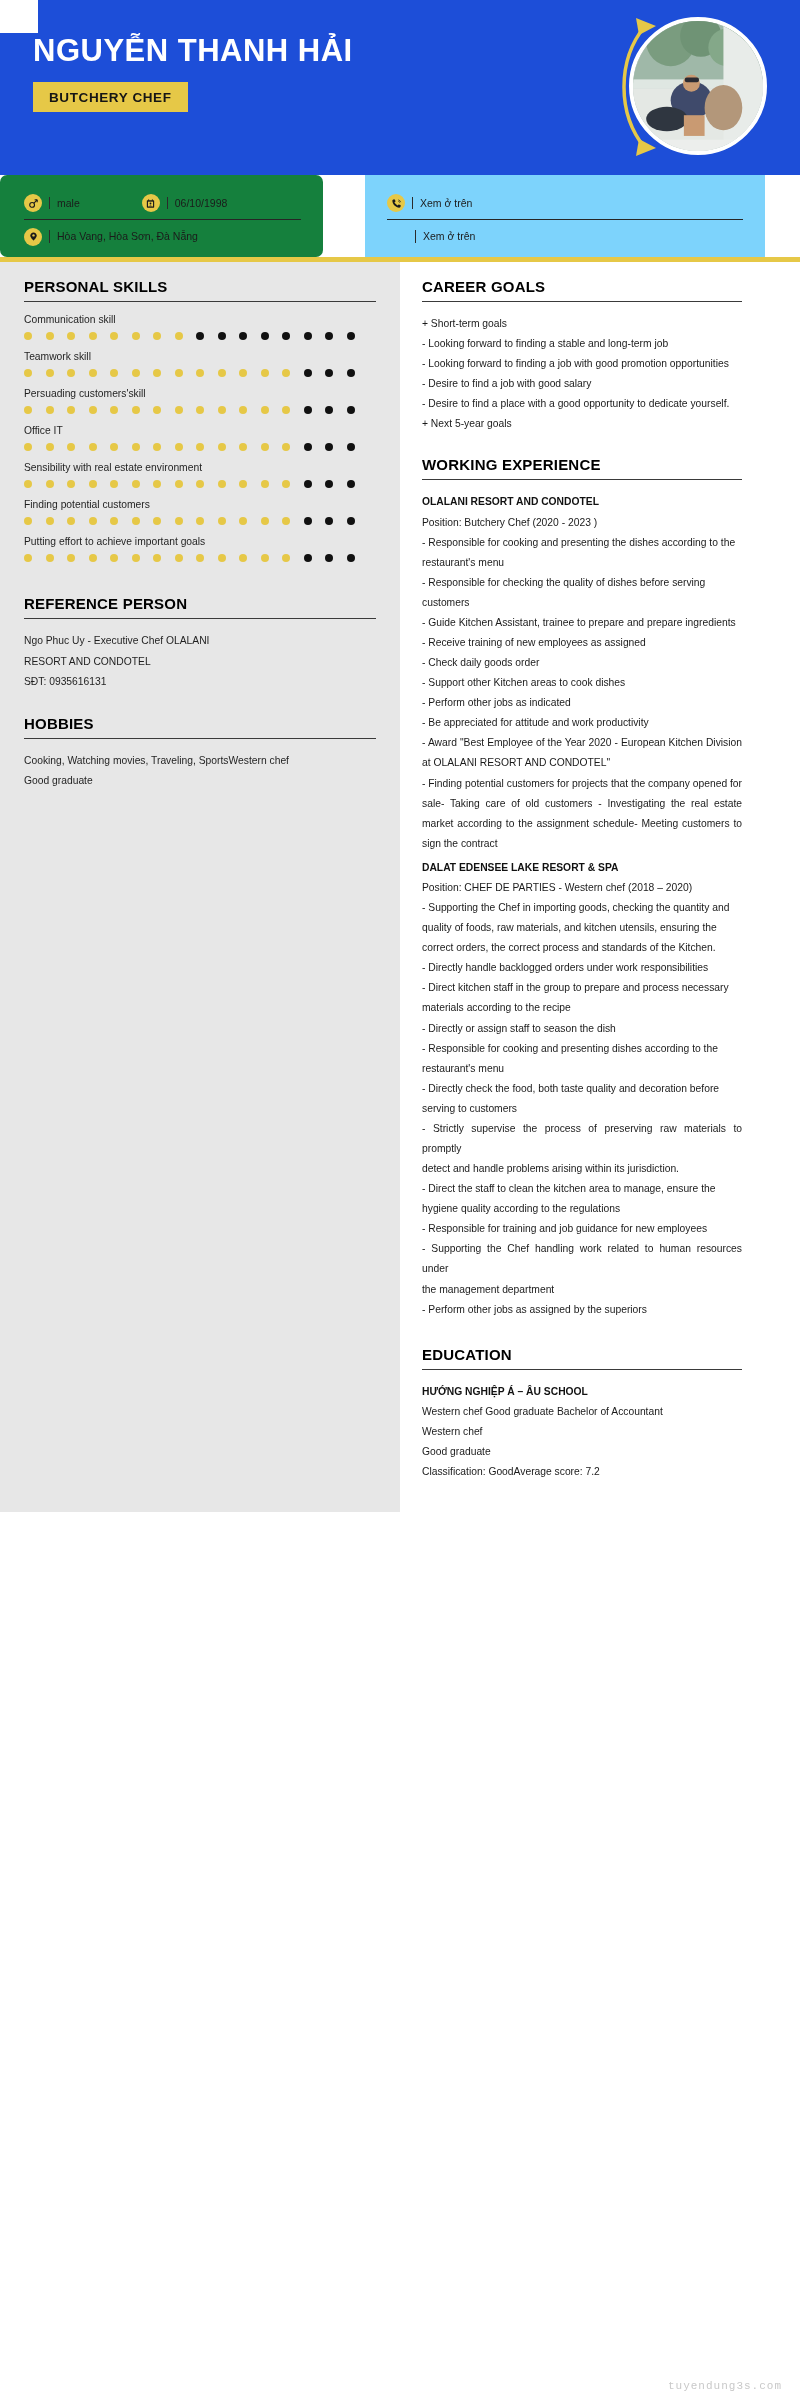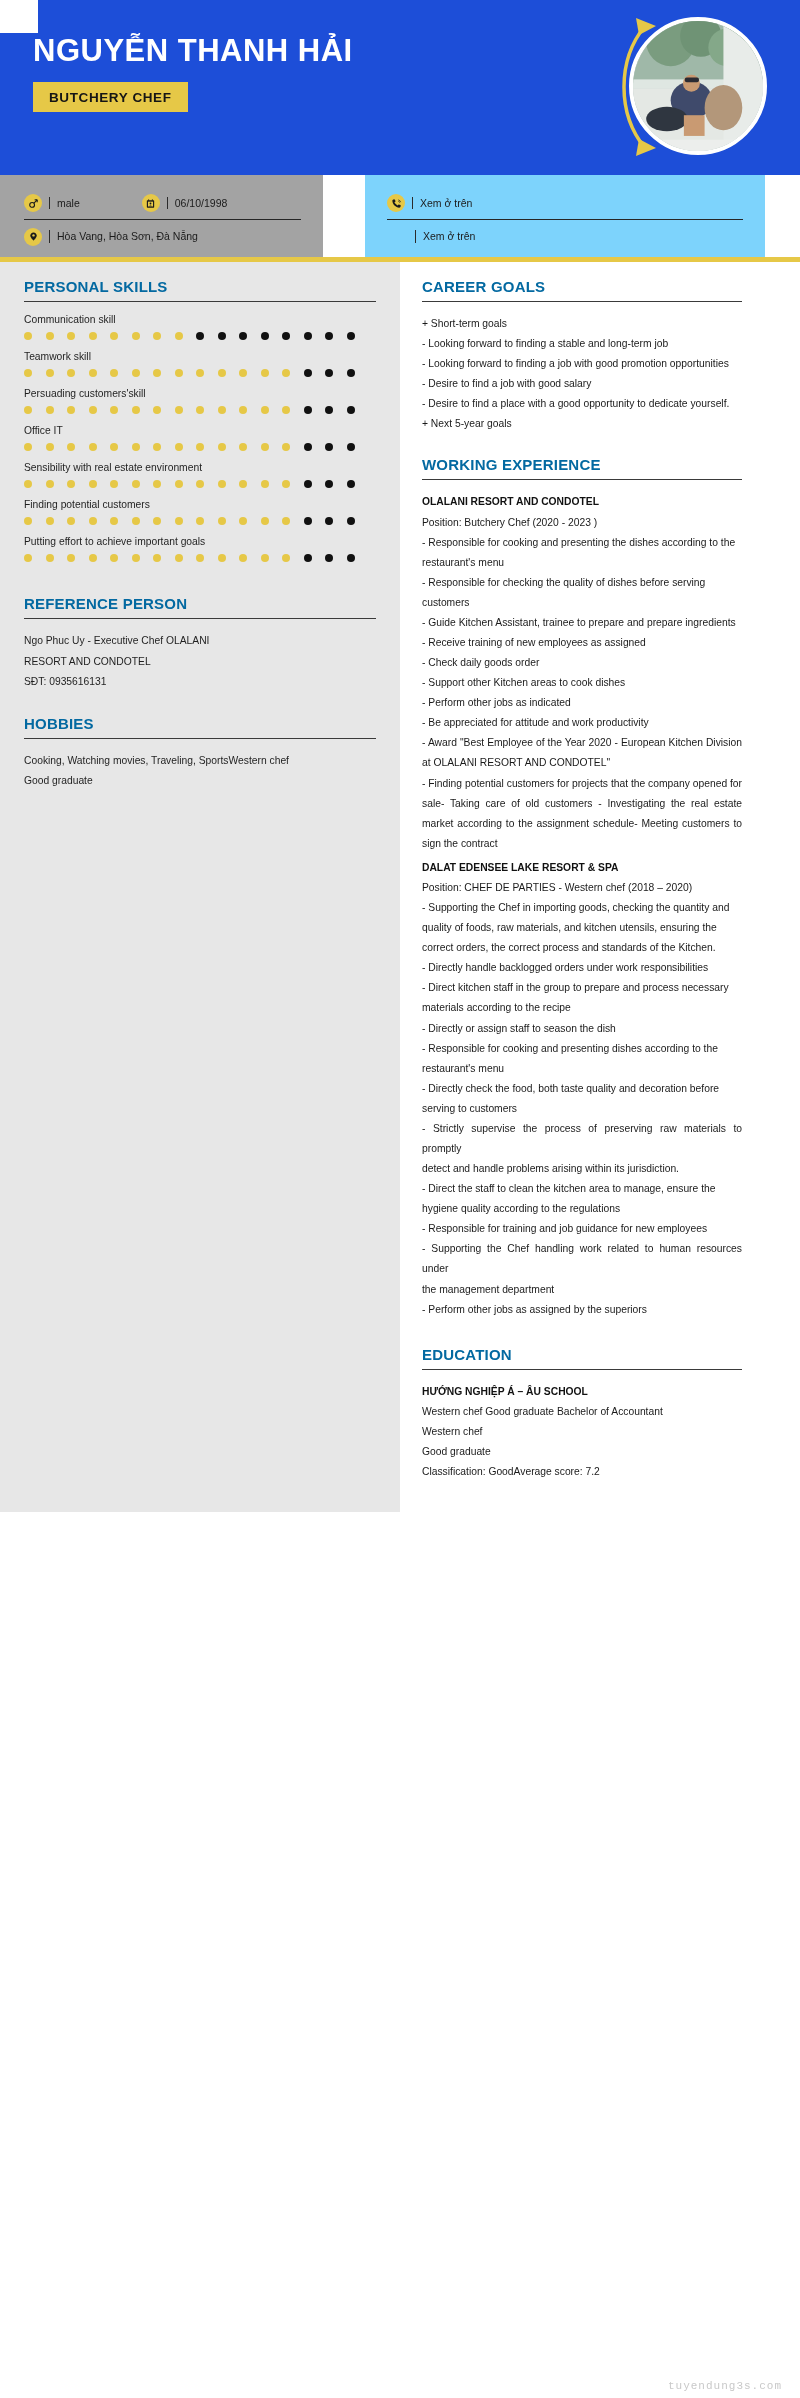--- a/index.html
+++ b/index.html
@@ -79,22 +79,23 @@
 
   
   .contact-bar {
     position: relative;
     display: flex;
     height: 82px;
     background: #ffffff;
   }
   .contact-left {
     width: 323px;
-    background: #a3a3a3;
+    background: #15803d;
     padding: 12px 22px 0 24px;
+    border-radius: 7px;
   }
   .contact-right {
     width: 400px;
     background: #7dd3fc;
     padding: 12px 22px 0 22px;
     margin-left: 42px;
   }
   .contact-row {
     display: flex;
     align-items: center;
@@ -140,21 +141,21 @@
   }
   .col-right {
     width: 364px;
     background: #ffffff;
     padding: 16px 22px 30px 22px;
   }
 
   .sec-title {
     font-size: 15px;
     font-weight: bold;
-    color: #0369a1;
+    color: #000000;
     letter-spacing: 0.2px;
     padding-bottom: 6px;
     border-bottom: 1.4px solid #3a3a3a;
     margin-bottom: 12px;
   }
   .sec-title.right { border-bottom-color: #3a3a3a; }
   .sec-gap { height: 22px; }
 
   
   .skill { margin-bottom: 11px; }

